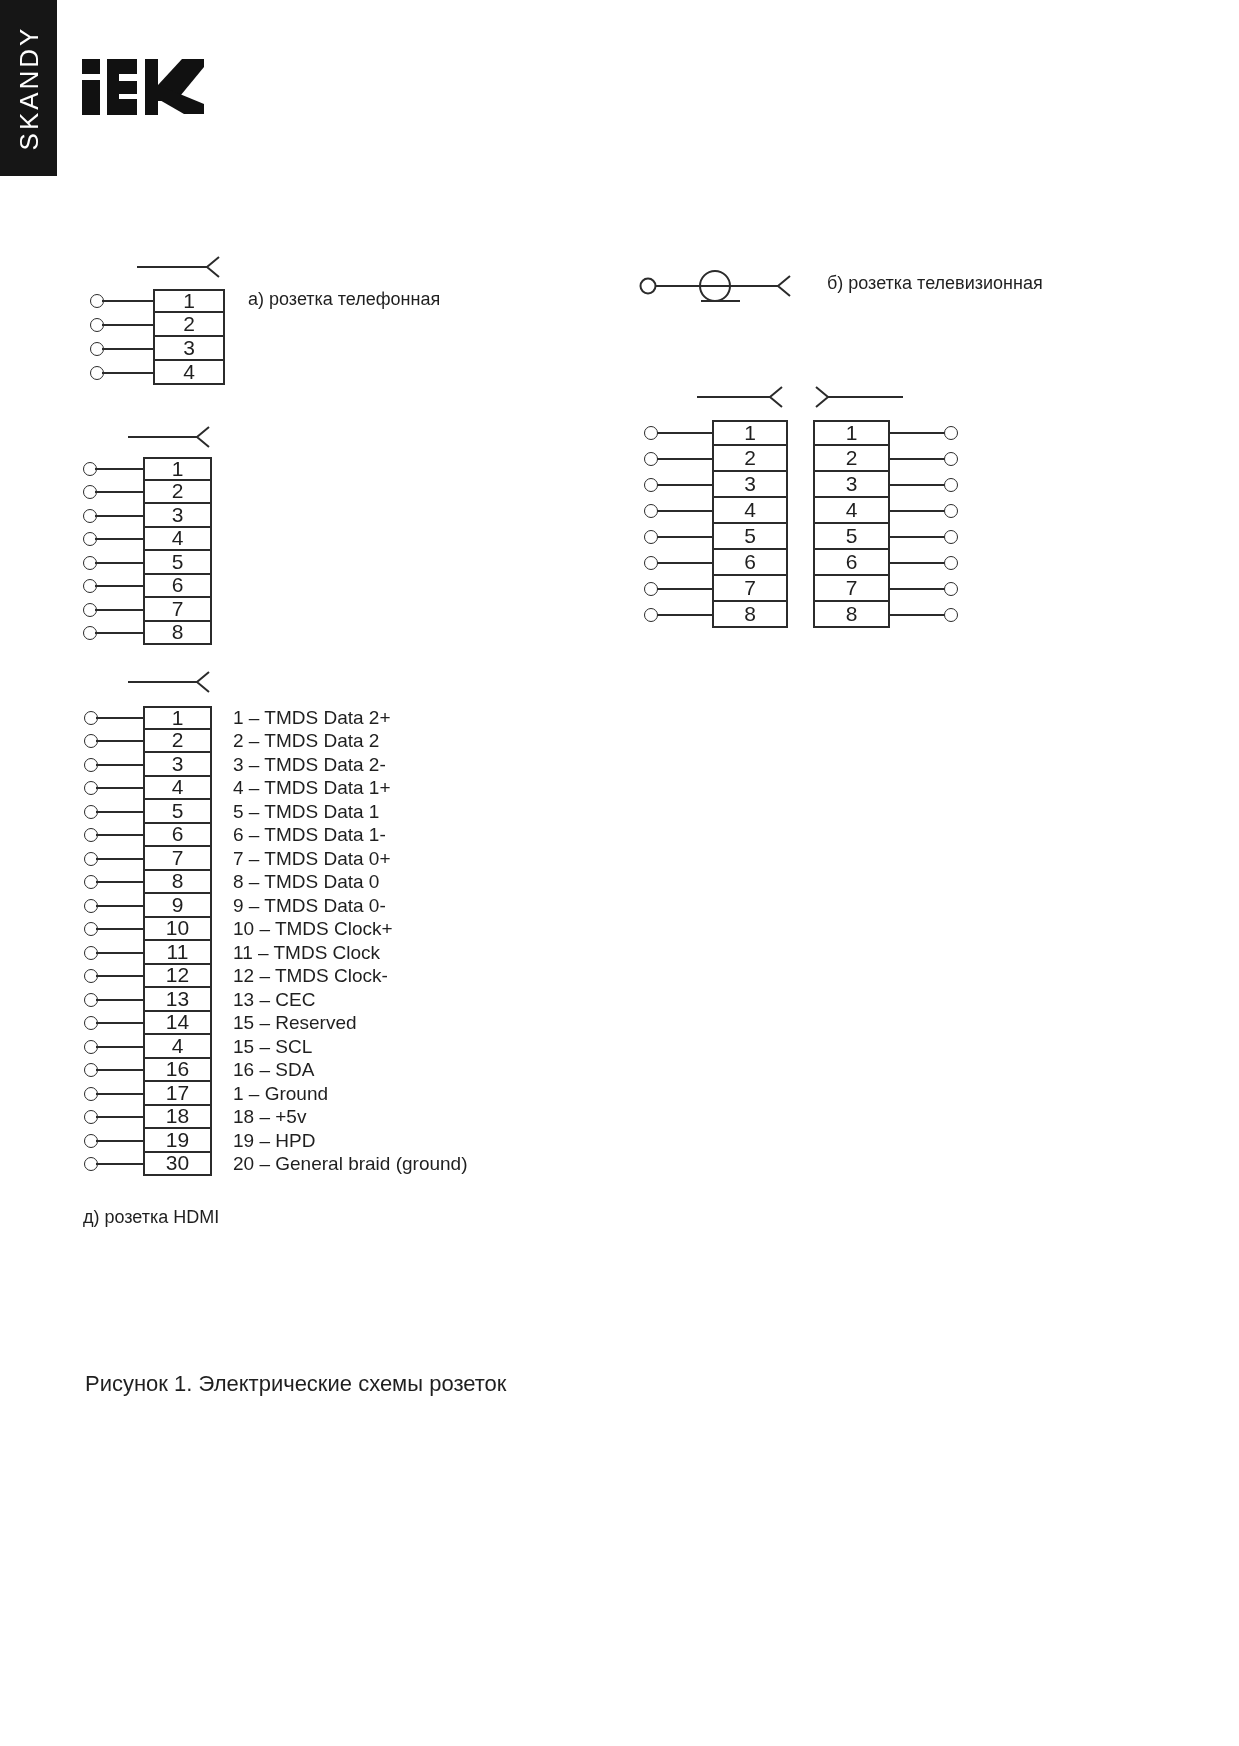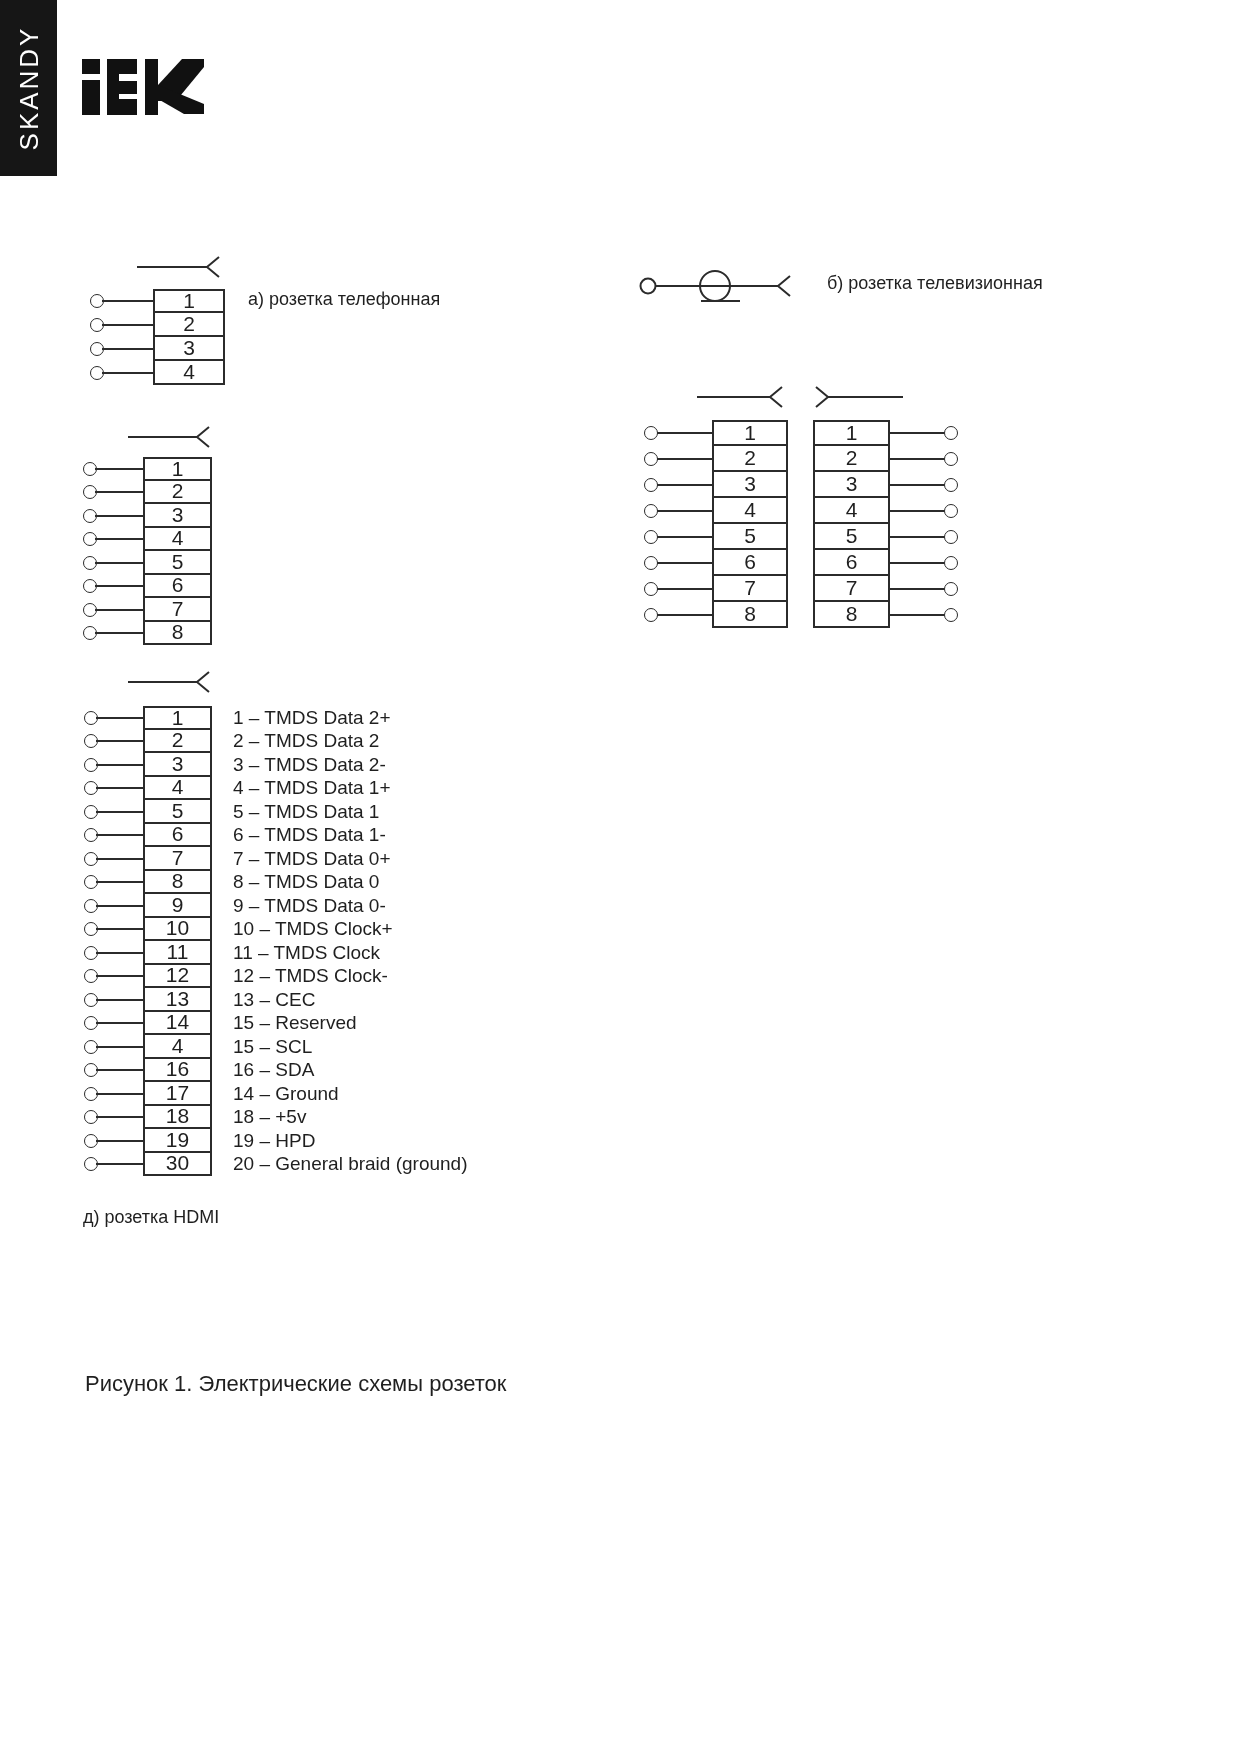--- a/index.html
+++ b/index.html
@@ -390,21 +390,21 @@
       <div class="pin-row">
       <span class="pin-circle"></span>
       <span class="pin-wire"></span>
       <span class="pin-cell">16</span>
       <span class="pin-desc">16 – SDA</span>
     </div>
       <div class="pin-row">
       <span class="pin-circle"></span>
       <span class="pin-wire"></span>
       <span class="pin-cell">17</span>
-      <span class="pin-desc">14 – Ground</span>
+      <span class="pin-desc">1 – Ground</span>
     </div>
       <div class="pin-row">
       <span class="pin-circle"></span>
       <span class="pin-wire"></span>
       <span class="pin-cell">18</span>
       <span class="pin-desc">18 – +5v</span>
     </div>
       <div class="pin-row">
       <span class="pin-circle"></span>
       <span class="pin-wire"></span>

